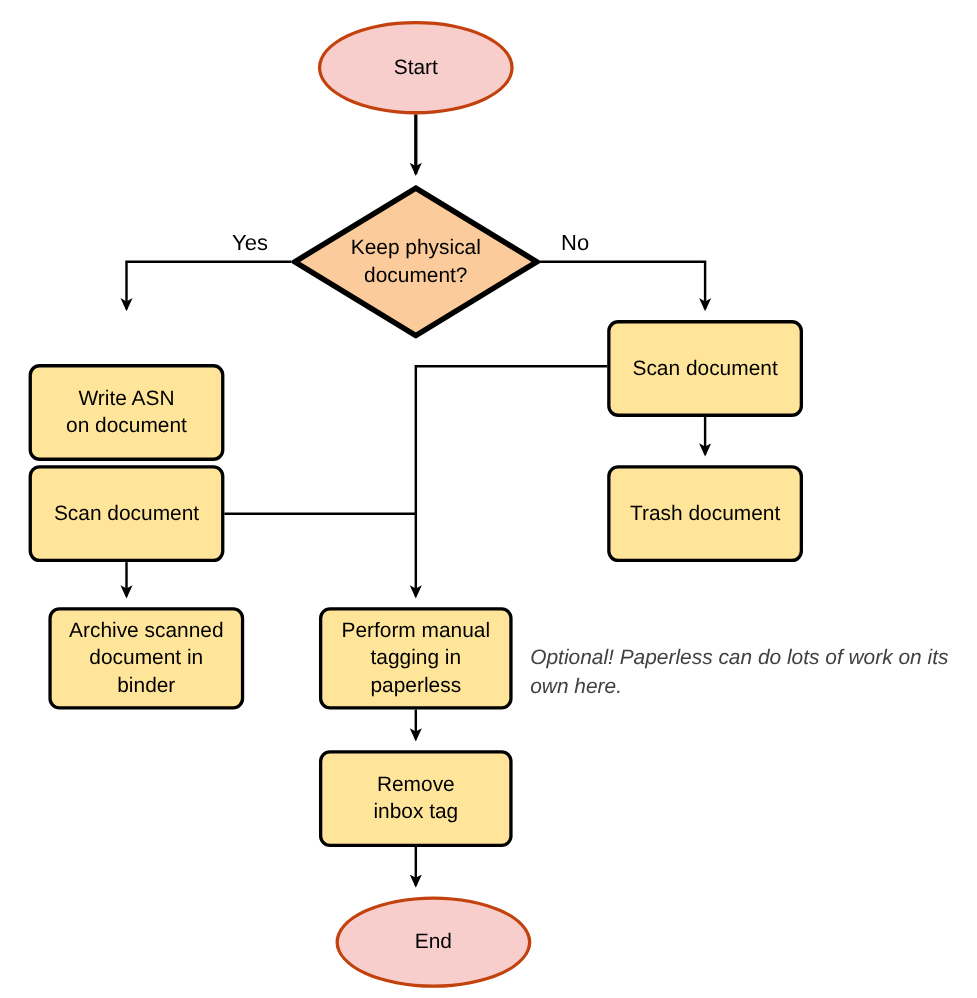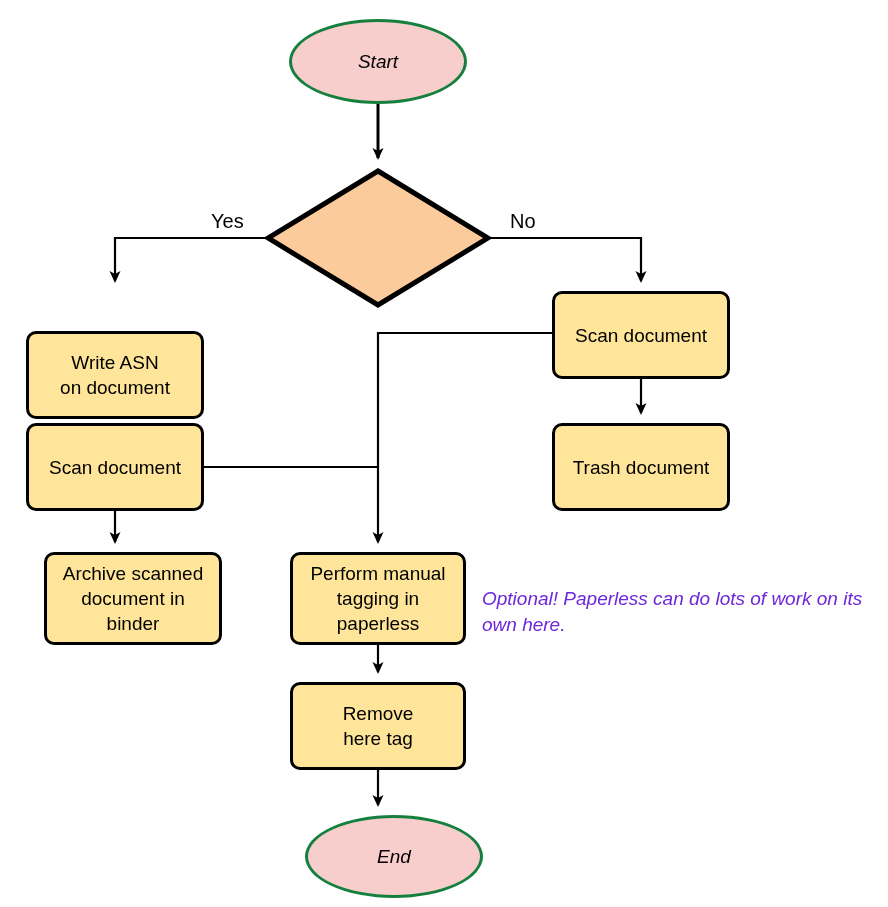--- a/index.html
+++ b/index.html
@@ -36,23 +36,22 @@
     font-size: 19px;
     line-height: 25px;
     white-space: pre-line;
     z-index: 2;
   }
   .node-process {
     border: 3px solid #000000;
     border-radius: 10px;
   }
   .node-terminator {
-    border: 3px solid #15803d;
+    border: 3px solid #c2410c;
     border-radius: 50%;
-    font-style: italic;
   }
   .node-decision {
     background: transparent;
     border: none;
   }
   .node-decision .decision-label {
     position: relative;
     z-index: 2;
   }
   .decision-shape {
@@ -69,21 +68,21 @@
     line-height: 20px;
     color: #000000;
     z-index: 3;
     white-space: nowrap;
   }
   .annotation {
     position: absolute;
     font-style: italic;
     font-size: 19px;
     line-height: 26px;
-    color: #6d28d9;
+    color: #404040;
     z-index: 3;
   }
 </style>
 </head>
 <body>
 
 <div id="flowchart-root">
 
   <svg id="edges-layer" viewBox="0 0 888 907" width="888" height="907" xmlns="http://www.w3.org/2000/svg">
     <defs>
@@ -117,20 +116,22 @@
   </svg>
 
   <div class="node node-terminator" style="left:289px; top:19px; width:178px; height:85px; background:#f8cecc;">
     <span>Start</span>
   </div>
 
   <div class="node node-decision" style="left:265px; top:168px; width:226px; height:140px;">
     <svg class="decision-shape" viewBox="0 0 226 140" preserveAspectRatio="none" xmlns="http://www.w3.org/2000/svg">
       <polygon points="113,3 223,70 113,137 3,70" fill="#fbcb9b" stroke="#000000" stroke-width="5" stroke-linejoin="miter"></polygon>
     </svg>
+    <span class="decision-label">Keep physical
+document?</span>
   </div>
 
   <div class="node node-process" style="left:26px; top:291px; width:178px; height:88px; background:#ffe599;margin-top:40px;">
     <span>Write ASN
 on document</span>
   </div>
 
   <div class="node node-process" style="left:26px; top:423px; width:178px; height:88px; background:#ffe599;">
     <span>Scan document</span>
   </div>
@@ -150,21 +151,21 @@
   </div>
 
   <div class="node node-process" style="left:290px; top:552px; width:176px; height:93px; background:#ffe599;">
     <span>Perform manual
 tagging in
 paperless</span>
   </div>
 
   <div class="node node-process" style="left:290px; top:682px; width:176px; height:88px; background:#ffe599;">
     <span>Remove
-here tag</span>
+inbox tag</span>
   </div>
 
   <div class="node node-terminator" style="left:305px; top:815px; width:178px; height:83px; background:#f8cecc;">
     <span>End</span>
   </div>
 
   <div class="edge-label" style="left:211px; top:211px;">Yes</div>
 
   <div class="edge-label" style="left:510px; top:211px;">No</div>
 

